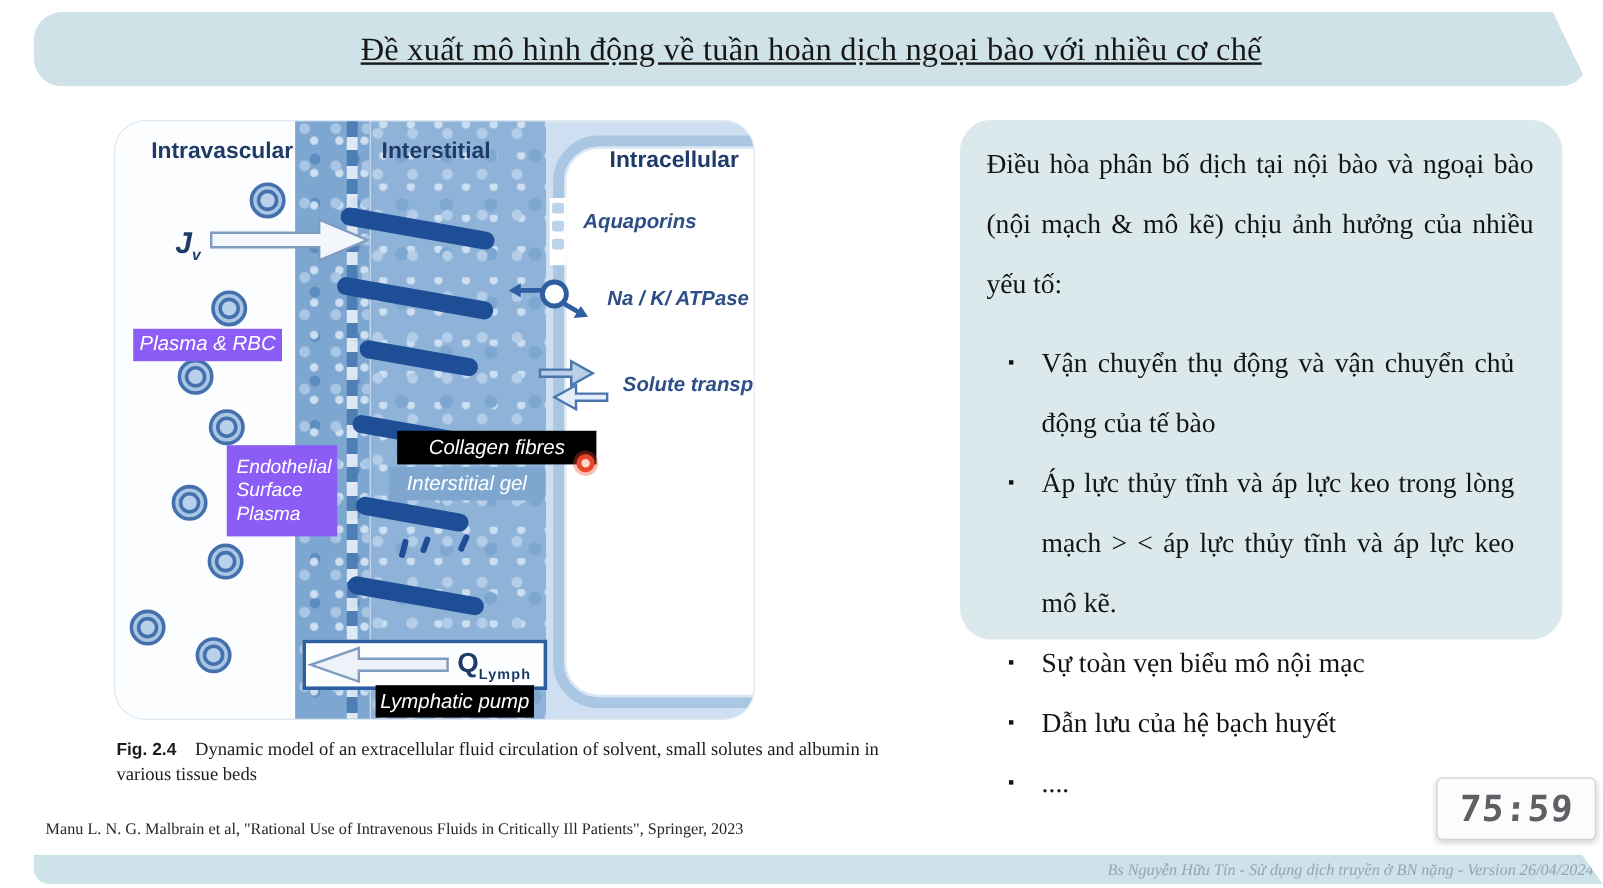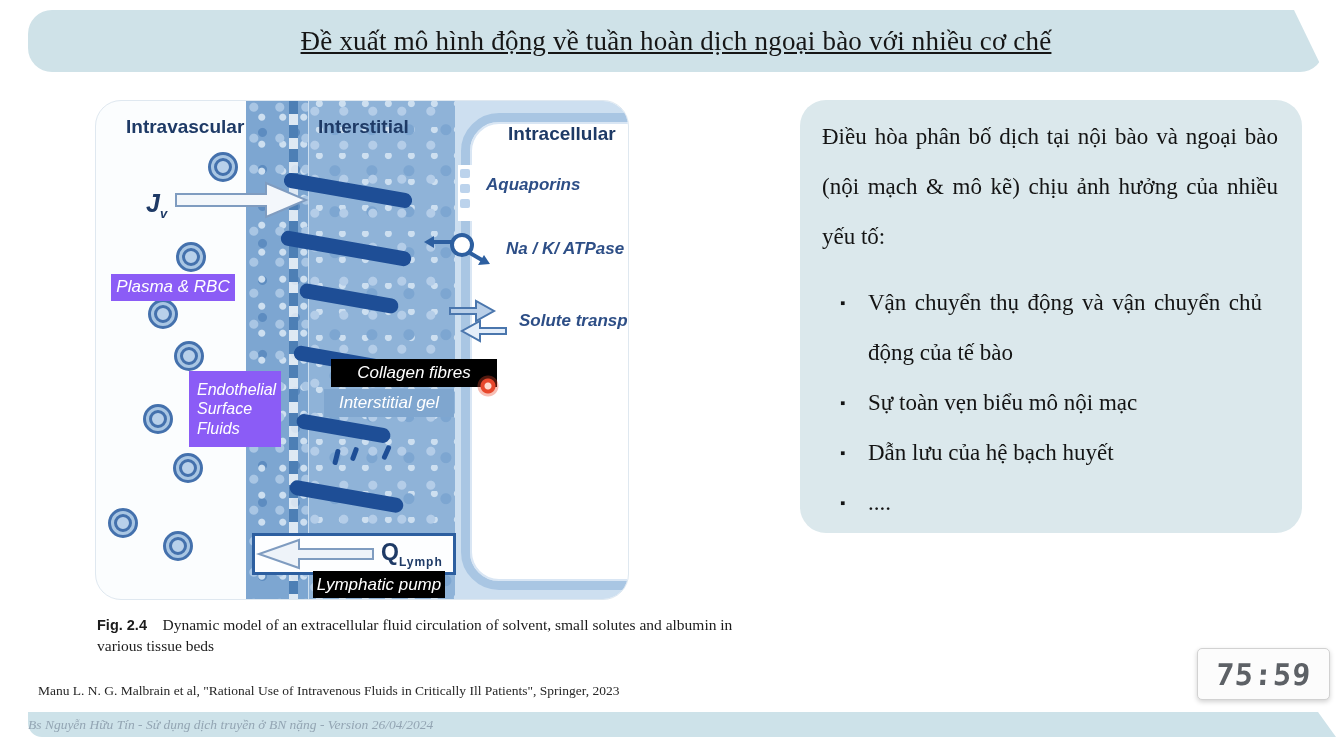--- a/index.html
+++ b/index.html
@@ -72,21 +72,21 @@
   
   .timer{position:absolute;left:1197px;top:648px;width:133px;height:52px;background:#fcfcfc;
     border:1px solid #d2d2d2;border-radius:5px;box-shadow:0 2px 5px rgba(0,0,0,.18);
     display:flex;align-items:center;justify-content:center;}
   .timer span{font-family:"DejaVu Sans Mono",monospace;font-weight:bold;font-size:30px;
     color:#5d6166;letter-spacing:1px;transform:skewX(-4deg);}
 
   
   .footer{position:absolute;left:28px;top:712px;width:1308px;height:25px;background:#cde2e9;
     border-bottom-left-radius:14px;clip-path:polygon(0 0,calc(100% - 18px) 0,100% 100%,0 100%);
-    display:flex;align-items:center;}
+    display:flex;align-items:center;justify-content:flex-end;}
   .footer span{font-style:italic;font-size:13.5px;color:#93a5b3;padding-right:8px;}
 </style>
 </head>
 <body>
 
 <div class="slide" data-interactable="false">
 
   <div class="titlebar" data-interactable="false">
     <h1 data-interactable="false">Đề xuất mô hình động về tuần hoàn dịch ngoại bào với nhiều cơ chế</h1>
   </div>
@@ -124,21 +124,21 @@
     <div class="fibre" style="left:193px;top:388px;width:115px;" data-interactable="false"></div>
     <div class="mini-mark" style="left:238px;top:348px;width:5px;height:16px;transform:rotate(14deg);" data-interactable="false"></div>
     <div class="mini-mark" style="left:256px;top:346px;width:5px;height:14px;transform:rotate(20deg);" data-interactable="false"></div>
     <div class="mini-mark" style="left:288px;top:344px;width:5px;height:15px;transform:rotate(24deg);" data-interactable="false"></div>
 
     <div class="bluelabel" style="left:15px;top:173px;width:124px;height:27px;font-size:17px;" data-interactable="false">Plasma &amp; RBC</div>
 
     <div class="bluelabel" style="left:93px;top:270px;width:92px;height:76px;font-size:16px;flex-direction:column;align-items:flex-start;padding-left:8px;" data-interactable="false">
       <span data-interactable="false">Endothelial</span>
       <span data-interactable="false">Surface</span>
-      <span data-interactable="false">Fluids</span>
+      <span data-interactable="false">Plasma</span>
     </div>
 
     <div class="aqp-gap" data-interactable="false"></div>
     <div class="aqp-dash" style="top:68px;" data-interactable="false"></div>
     <div class="aqp-dash" style="top:83px;" data-interactable="false"></div>
     <div class="aqp-dash" style="top:98px;" data-interactable="false"></div>
     <div class="navylabel" style="left:390px;top:74px;" data-interactable="false">Aquaporins</div>
 
     <svg style="position:absolute;left:328px;top:126px;" width="74" height="48" viewBox="0 0 74 48" data-interactable="false">
       <polygon points="0,15 10,9 10,21" fill="#2d5fa0"></polygon>
@@ -173,20 +173,21 @@
     <span>&nbsp;&nbsp;</span>
     <span data-interactable="false">Dynamic model of an extracellular fluid circulation of solvent, small solutes and albumin in various tissue beds</span>
   </div>
 
   <div class="citation" data-interactable="false">Manu L. N. G. Malbrain et al, "Rational Use of Intravenous Fluids in Critically Ill Patients", Springer, 2023</div>
 
   <div class="panel" data-interactable="false">
     <p data-interactable="false">Điều hòa phân bố dịch tại nội bào và ngoại bào (nội mạch &amp; mô kẽ) chịu ảnh hưởng của nhiều yếu tố:</p>
     <ul data-interactable="false">
       <li data-interactable="false">Vận chuyển thụ động và vận chuyển chủ động của tế bào</li>
+      <li data-interactable="false">Áp lực thủy tĩnh và áp lực keo trong lòng mạch &gt; &lt; áp lực thủy tĩnh và áp lực keo mô kẽ.</li>
       <li data-interactable="false">Sự toàn vẹn biểu mô nội mạc</li>
       <li data-interactable="false">Dẫn lưu của hệ bạch huyết</li>
       <li data-interactable="false">....</li>
     </ul>
   </div>
 
   <div class="timer" data-interactable="false">
     <span data-interactable="false">75:59</span>
   </div>
 

